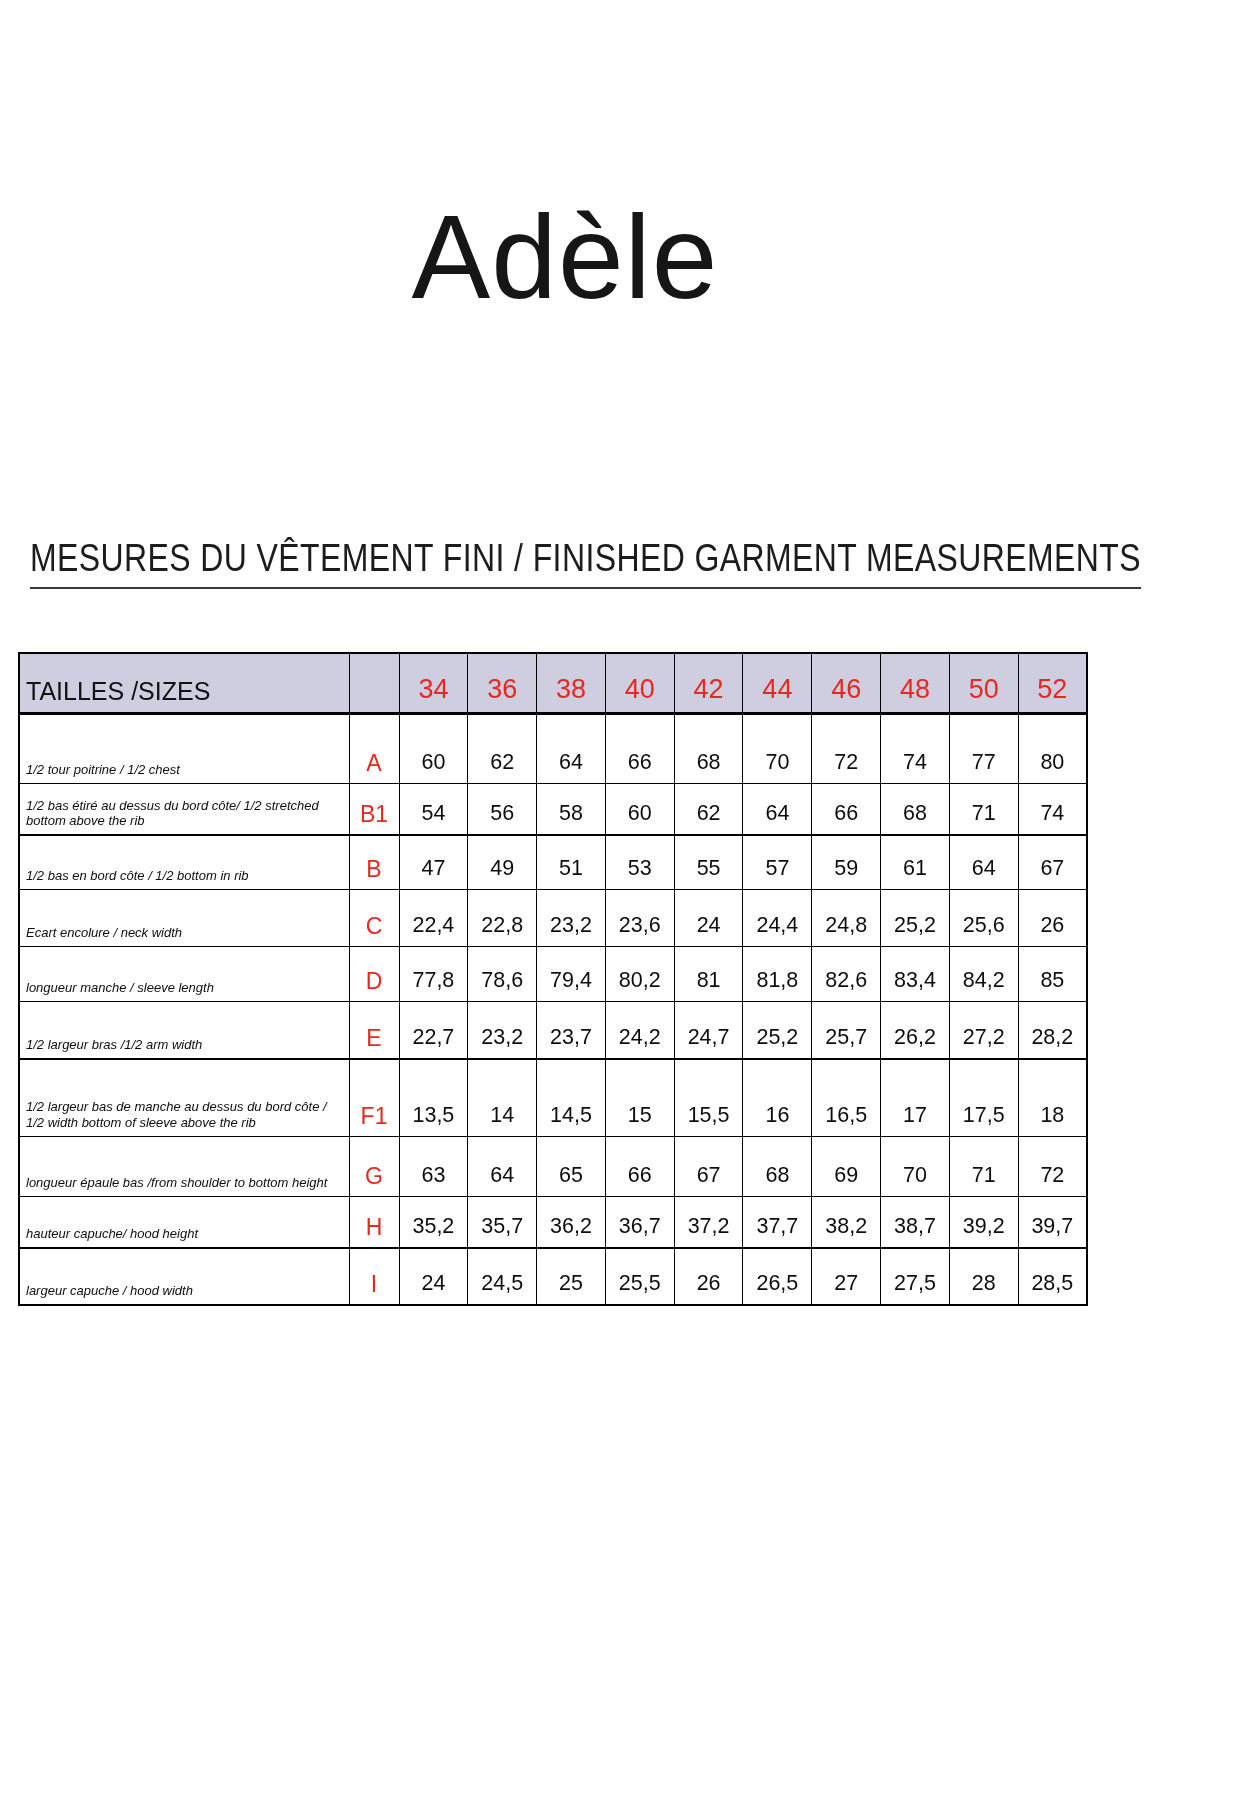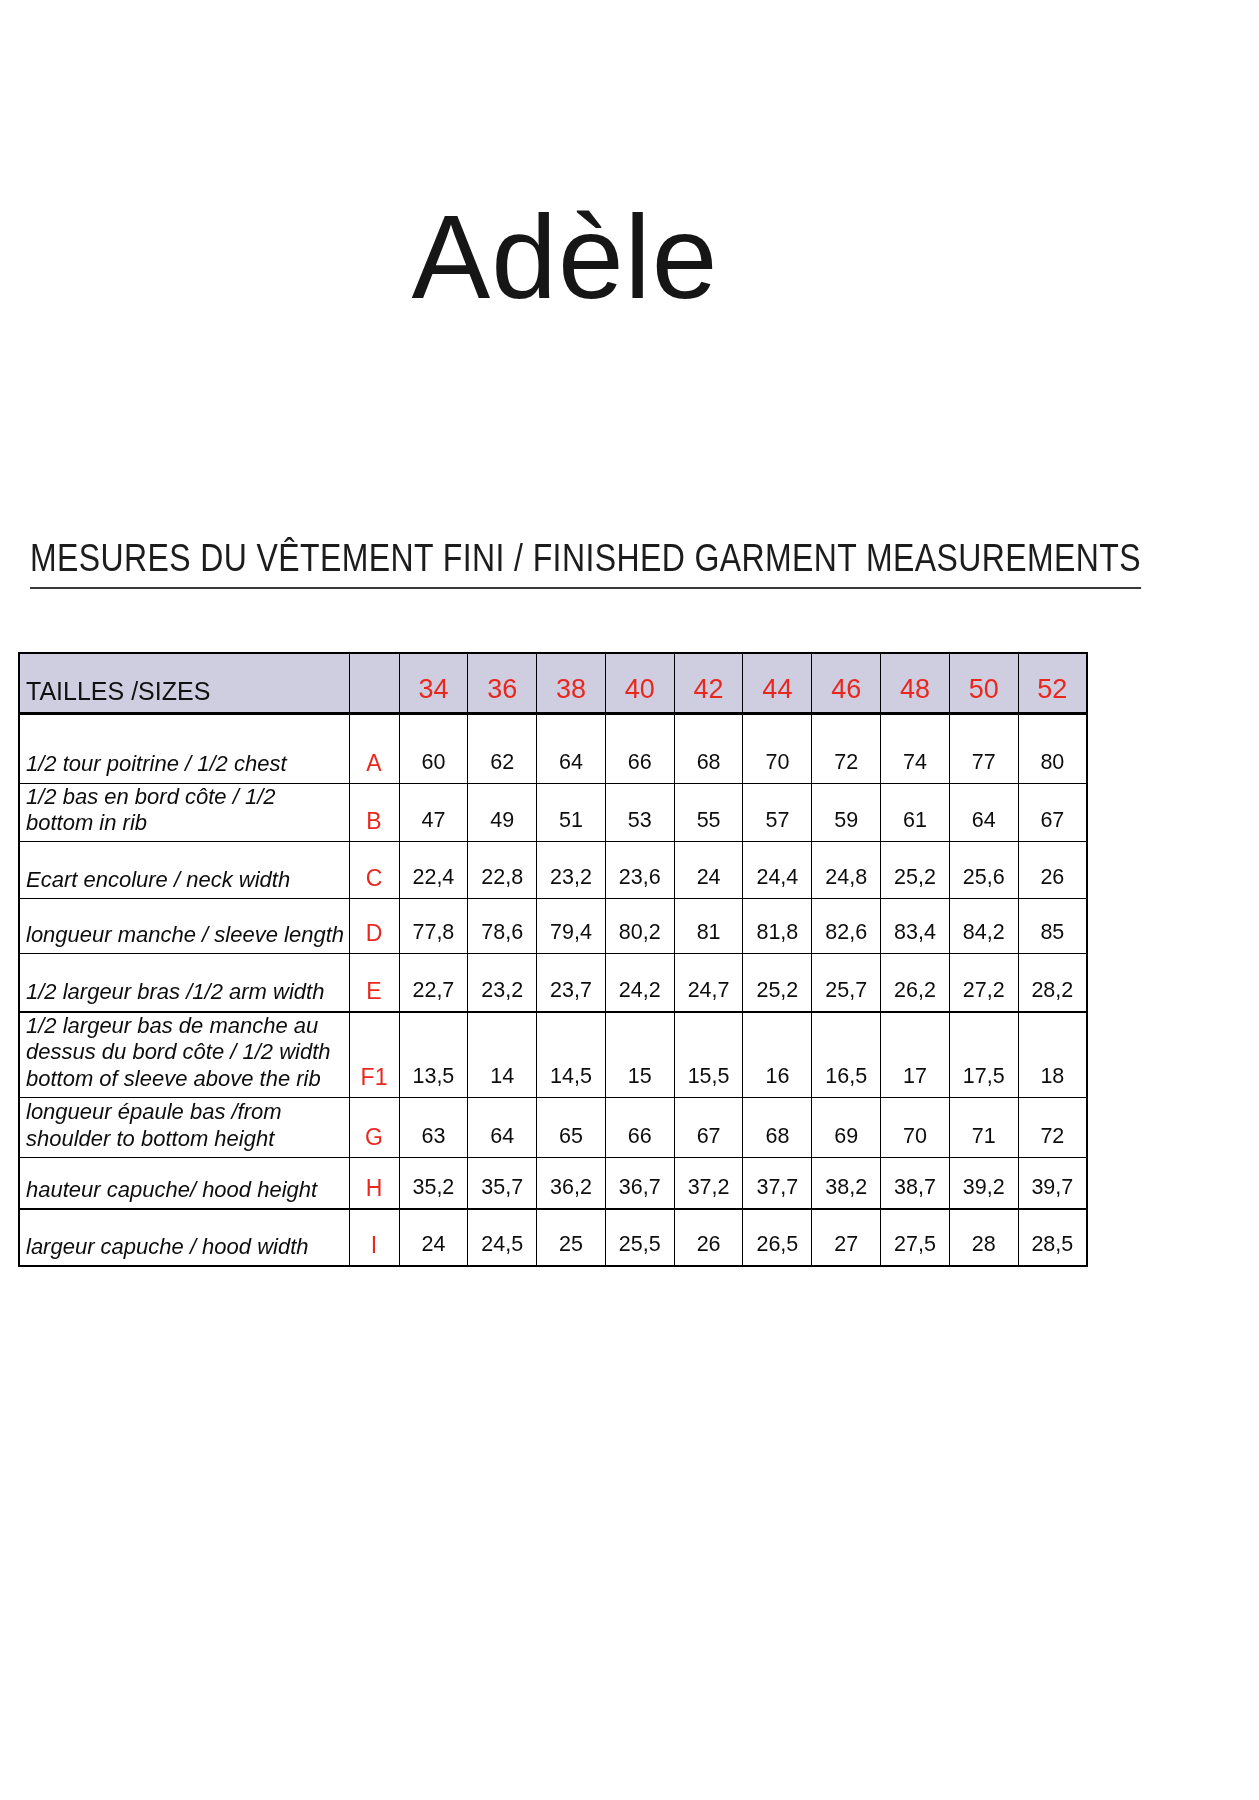--- a/index.html
+++ b/index.html
@@ -67,21 +67,21 @@
 
   .size-table td {
     border: 1.5px solid #000;
     vertical-align: bottom;
     overflow: hidden;
     padding: 0 2px 7px 2px;
   }
 
   td.label-cell {
     font-style: italic;
-    font-size: 22px;
+    font-size: 13px;
     line-height: 1.2;
     padding-left: 6px;
     padding-bottom: 5px;
     color: #0d0d0d;
   }
   td.code-cell {
     text-align: center;
     font-size: 23px;
     color: var(--accent-red, #e8271f);
     padding-bottom: 6px;
@@ -167,20 +167,34 @@
           <td class="value-cell">62</td>
           <td class="value-cell">64</td>
           <td class="value-cell">66</td>
           <td class="value-cell">68</td>
           <td class="value-cell">70</td>
           <td class="value-cell">72</td>
           <td class="value-cell">74</td>
           <td class="value-cell">77</td>
           <td class="value-cell">80</td>
         </tr>
+        <tr class="r2">
+          <td class="label-cell">1/2 bas étiré au dessus du bord côte/ 1/2 stretched bottom above the rib</td>
+          <td class="code-cell">B1</td>
+          <td class="value-cell">54</td>
+          <td class="value-cell">56</td>
+          <td class="value-cell">58</td>
+          <td class="value-cell">60</td>
+          <td class="value-cell">62</td>
+          <td class="value-cell">64</td>
+          <td class="value-cell">66</td>
+          <td class="value-cell">68</td>
+          <td class="value-cell">71</td>
+          <td class="value-cell">74</td>
+        </tr>
         <tr class="r3">
           <td class="label-cell">1/2 bas en bord côte / 1/2 bottom in rib</td>
           <td class="code-cell">B</td>
           <td class="value-cell">47</td>
           <td class="value-cell">49</td>
           <td class="value-cell">51</td>
           <td class="value-cell">53</td>
           <td class="value-cell">55</td>
           <td class="value-cell">57</td>
           <td class="value-cell">59</td>

